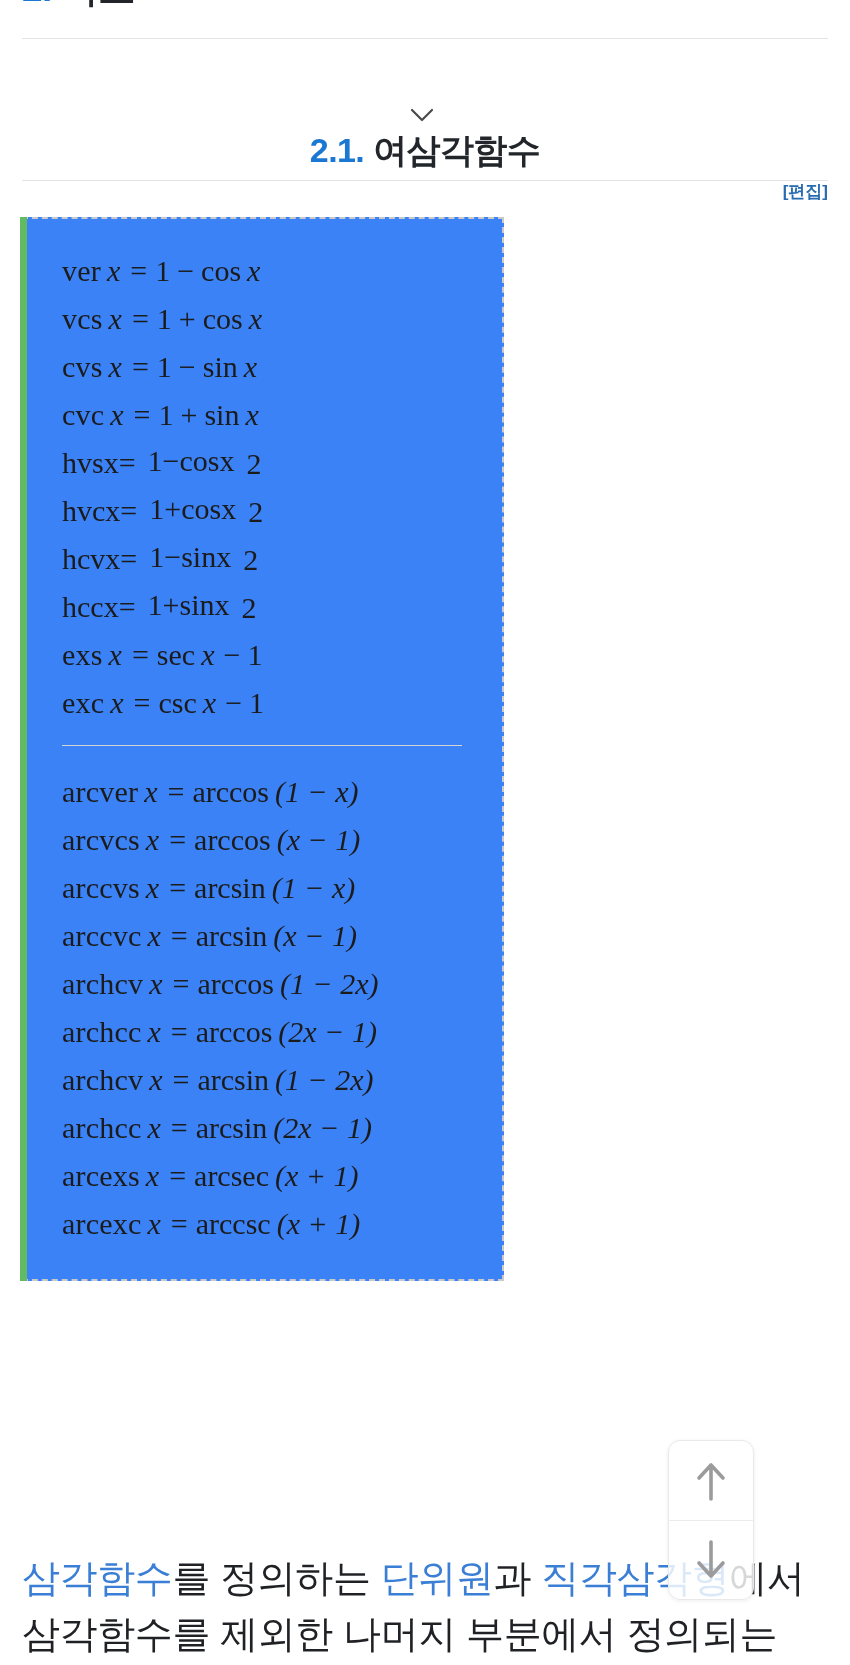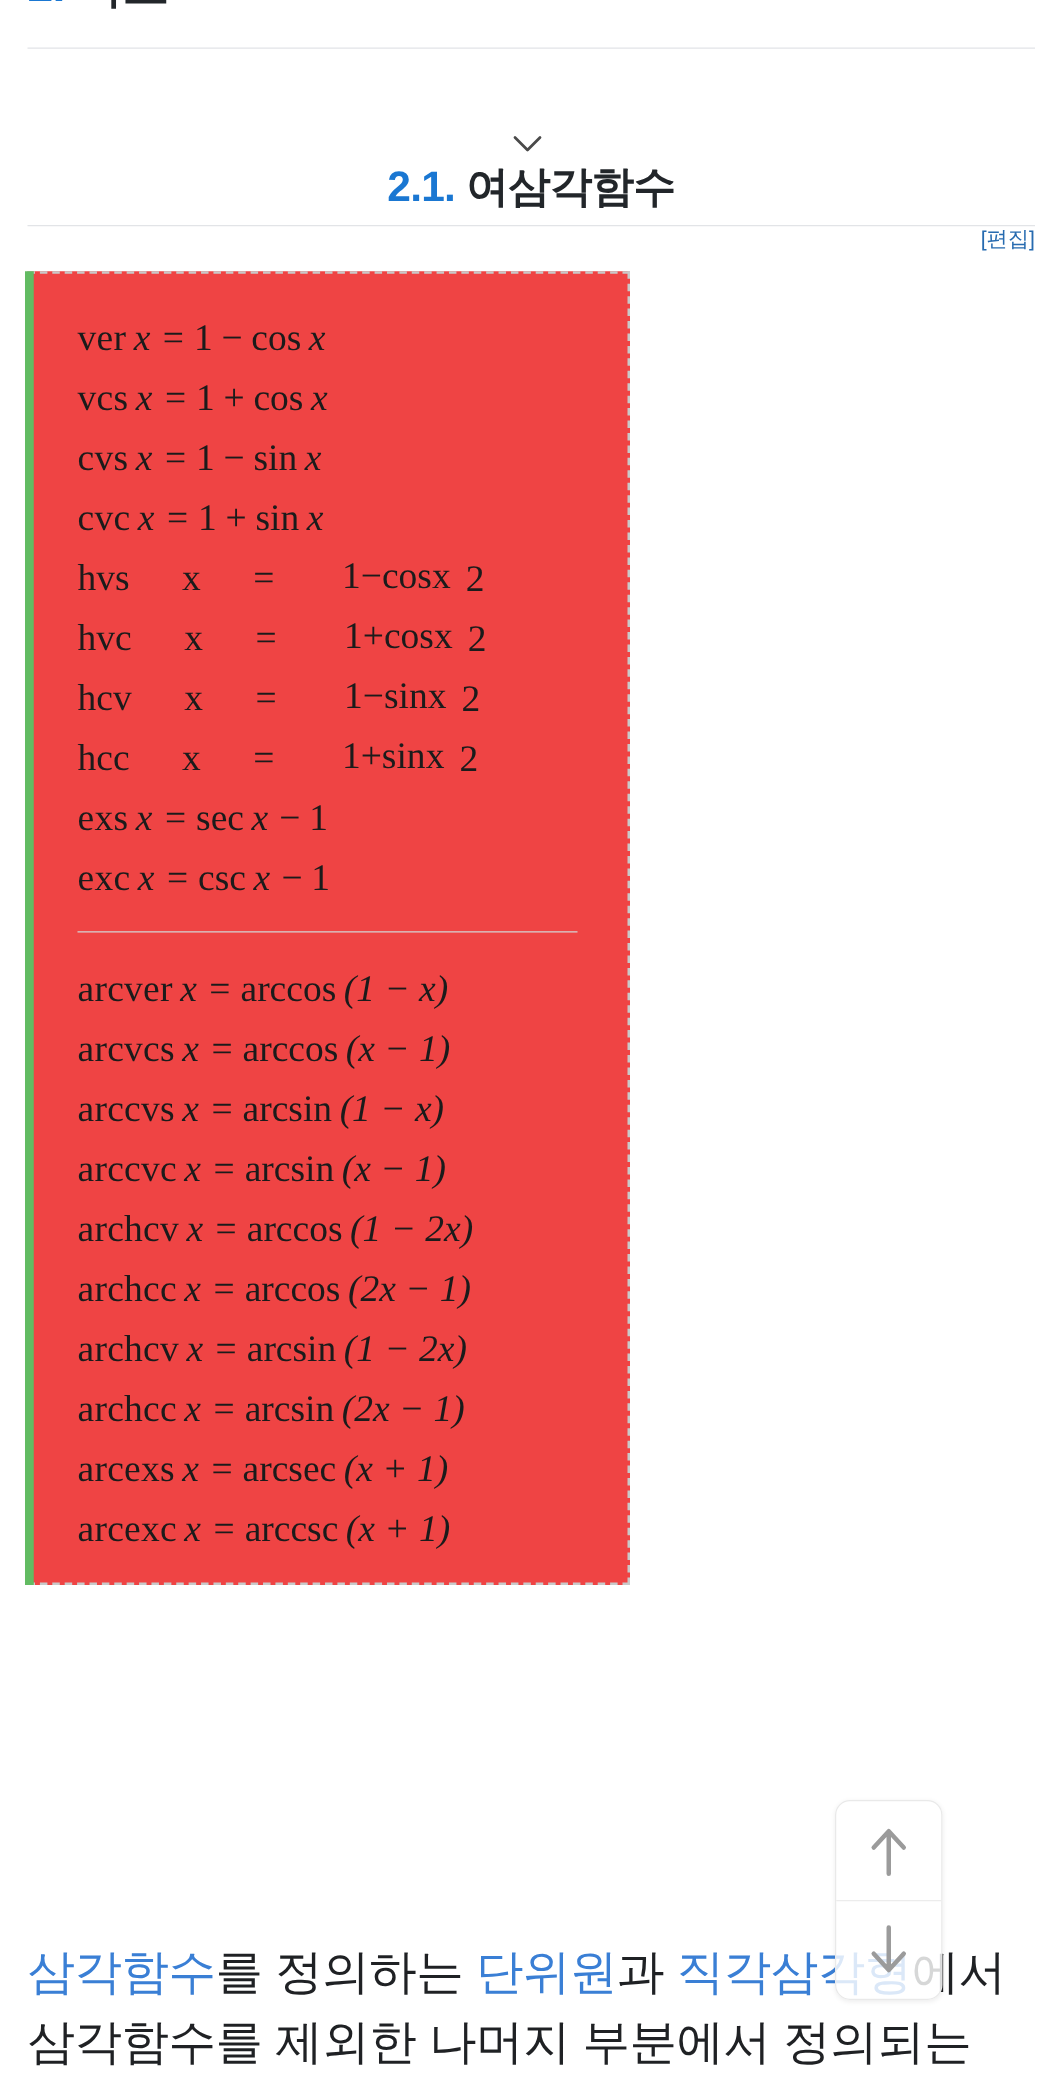--- a/index.html
+++ b/index.html
@@ -70,44 +70,44 @@
     font-weight: 800;
     letter-spacing: -0.6px;
     white-space: nowrap;
     line-height: 40px;
   }
   .sec-title .num-blue { margin-right: 9px; }
   .edit-link {
     margin-left: auto;
     color: #276bb0;
     font-size: 17px;
-    font-weight: 400;
+    font-weight: 700;
     text-decoration: none;
     white-space: nowrap;
     align-self: flex-start;
     margin-top: 10px;
   }
 
   .rule-sec {
     position: absolute;
     left: 22px; top: 180px;
     width: 806px; height: 1px;
     background: #e2e4e7;
   }
 
   
   .formula-box {
     position: absolute;
     left: 22px;
     top: 217px;
     width: 482px;
-    background: #ef4444;
+    background: #3b82f6;
     border: 2px dashed #c9c9c9;
     border-left: none;
-    padding: 28px 0 18px 0;
+    padding: 28px 0 31px 0;
   }
   .formula-box::before {
     content: "";
     position: absolute;
     left: -2px; top: -2px;
     width: 7px;
     height: calc(100% + 4px);
     background: #62bb62;
   }
   .formula-inner {
@@ -136,21 +136,20 @@
 
   
   .eq-frac {
     font-family: "Liberation Serif", "DejaVu Serif", serif;
     font-size: 30px;
     color: #1b1b1b;
     display: flex;
     align-items: center;
     height: 48px;
     white-space: nowrap;
-    gap: 42px;
   }
   .frac {
     display: inline-flex;
     flex-direction: row;
     align-items: center;
     justify-content: center;
     margin-left: 6px;
     position: relative;
     top: -1px;
   }

